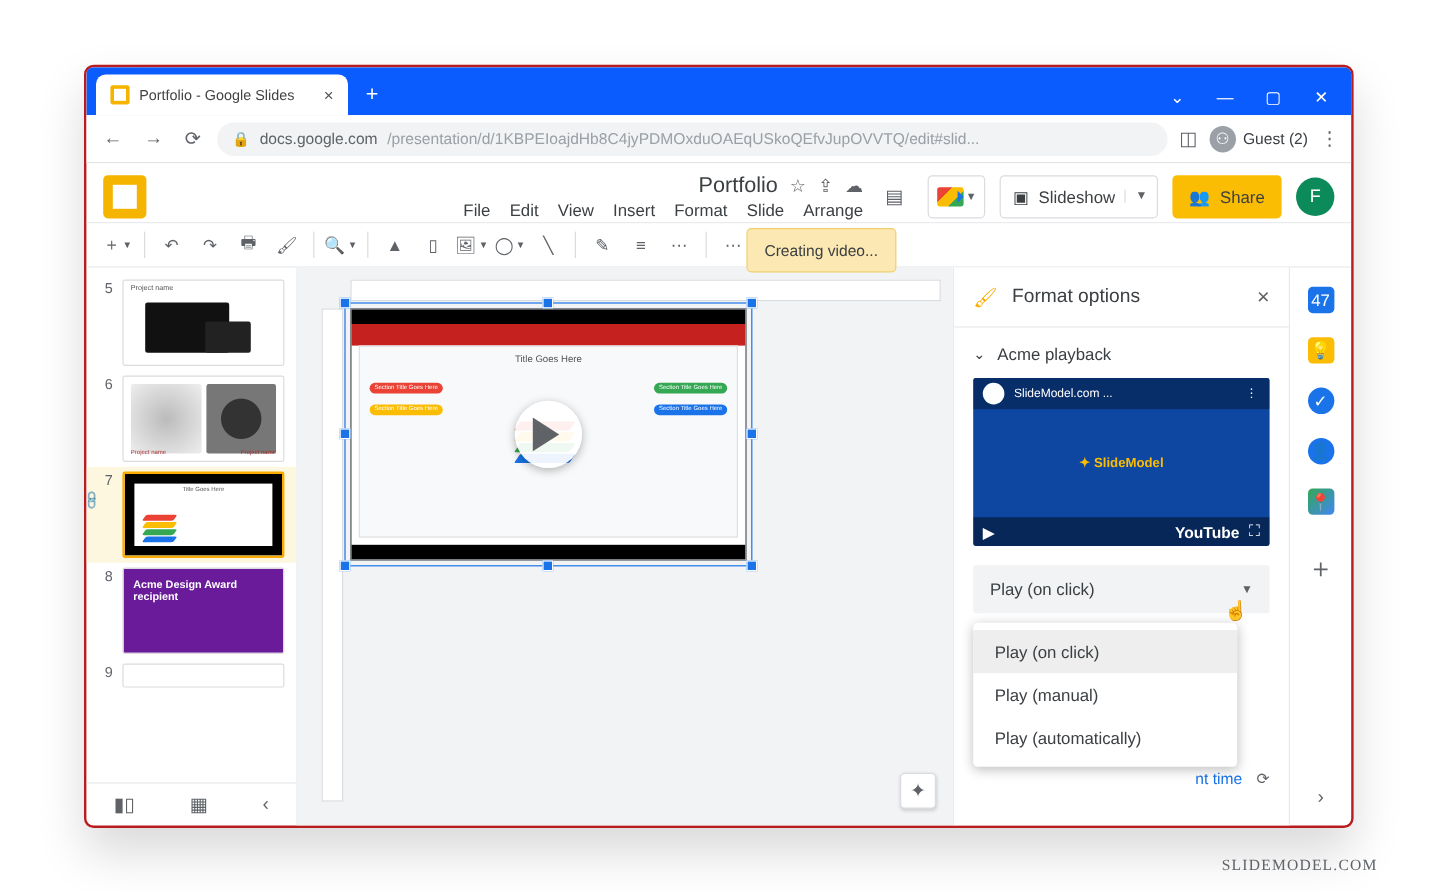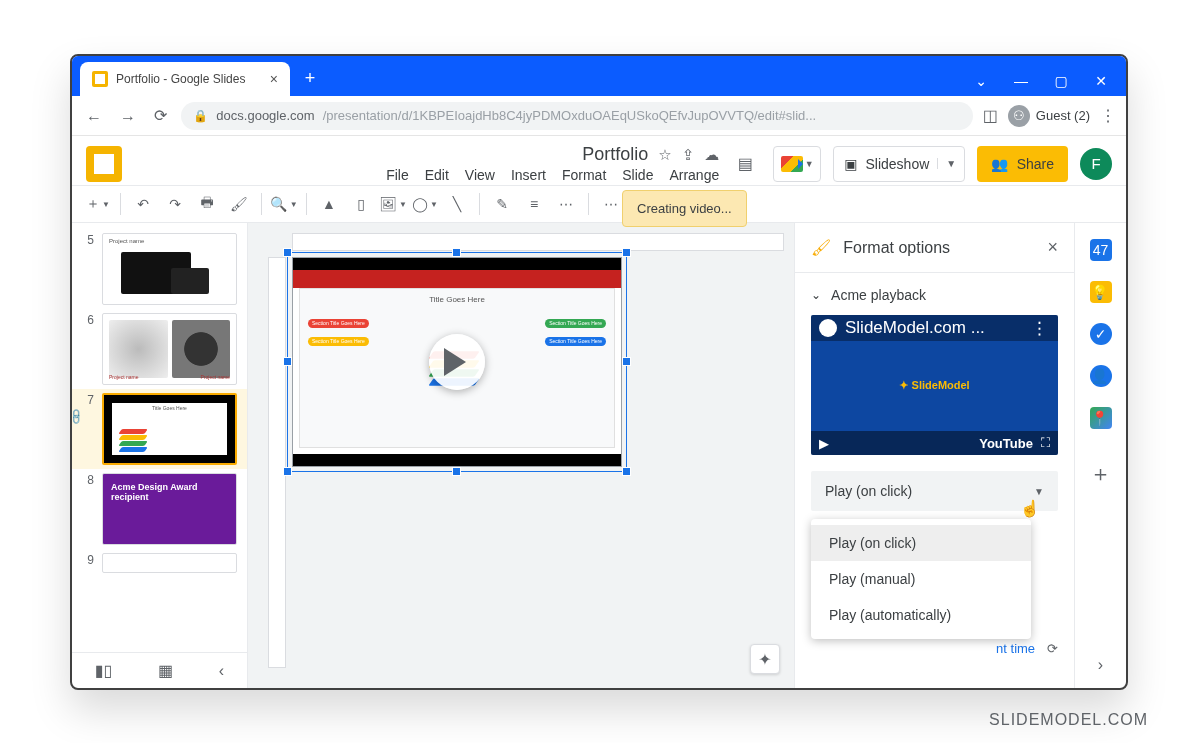--- a/index.html
+++ b/index.html
@@ -1,17 +1,17 @@
 <!DOCTYPE html>
 <html><head>
 <meta charset="utf-8">
 <style>
   * { box-sizing: border-box; margin: 0; padding: 0; }
   body { font-family: Arial, "Helvetica Neue", sans-serif; background: #fff; width: 1200px; height: 743px; position: relative; overflow: hidden; }
-  .outer { position: absolute; left: 70px; top: 54px; width: 1058px; height: 636px; border: 2px solid #404040; border-radius: 8px; box-shadow: 0 20px 40px rgba(0,0,0,.15); overflow: hidden; background: #fff; display: flex; flex-direction: column; }
+  .outer { position: absolute; left: 70px; top: 54px; width: 1058px; height: 636px; border: 2px solid #b91c1c; border-radius: 8px; box-shadow: 0 20px 40px rgba(0,0,0,.15); overflow: hidden; background: #fff; display: flex; flex-direction: column; }
   
   .titlebar { height: 40px; background: #0b5cff; display: flex; align-items: flex-end; padding-left: 8px; }
   .tab { height: 34px; background: #fff; border-radius: 8px 8px 0 0; display: flex; align-items: center; padding: 0 12px; gap: 8px; font-size: 12px; color: #444; min-width: 210px; }
   .tab .favicon { width: 16px; height: 16px; background: #f5b400; border-radius: 2px; position: relative; }
   .tab .favicon::after { content: ""; position: absolute; inset: 3px; background: #fff; }
   .tab .close { margin-left: auto; color: #555; font-size: 14px; cursor: pointer; }
   .newtab { width: 28px; height: 28px; color: #fff; display: flex; align-items: center; justify-content: center; font-size: 18px; margin-left: 6px; margin-bottom: 4px; cursor: pointer; }
   .win-controls { margin-left: auto; display: flex; gap: 26px; padding: 0 18px 8px 0; color: #fff; }
   .win-controls span { width: 14px; height: 14px; display: inline-flex; align-items: center; justify-content: center; font-size: 14px; cursor: pointer; }
   
@@ -84,21 +84,21 @@
   
   .right-panel { width: 280px; border-left: 1px solid #e8eaed; background:#fff; display:flex; flex-direction:column; }
   .rp-header { height:50px; display:flex; align-items:center; padding:0 16px; gap:12px; border-bottom:1px solid #e8eaed; color:#3c4043; }
   .rp-header .ico { color:#f9ab00; font-size:16px;}
   .rp-header .title { font-size:16px; flex:1; font-weight:400;}
   .rp-header .close { font-size:18px; color:#5f6368; cursor:pointer; }
   .rp-body { flex:1; padding:14px 16px; overflow:visible; position:relative;}
   .rp-section-head { display:flex; align-items:center; gap:10px; font-size:14px; color:#3c4043; margin-bottom:12px; cursor:pointer;}
   .rp-section-head .chev { font-size:12px;}
   .yt-preview { width:100%; height:140px; background:#0d47a1; border-radius:2px; position:relative; color:#fff; overflow:hidden;}
-  .yt-top { height:26px; background:rgba(0,0,0,.35); display:flex; align-items:center; padding:0 8px; gap:8px; font-size:17px;}
+  .yt-top { height:26px; background:rgba(0,0,0,.35); display:flex; align-items:center; padding:0 8px; gap:8px; font-size:10px;}
   .yt-top .a{width:18px;height:18px;border-radius:50%;background:#fff;}
   .yt-top .dots{margin-left:auto;letter-spacing:2px;}
   .yt-center{position:absolute;inset:0;display:flex;align-items:center;justify-content:center;font-size:11px;color:#fbbc04;font-weight:600;}
   .yt-bottom{position:absolute;left:0;right:0;bottom:0;height:24px;background:rgba(0,0,0,.45);display:flex;align-items:center;padding:0 8px;font-size:13px;gap:8px;}
   .yt-bottom .ytlabel{margin-left:auto;font-weight:600;}
   .dropdown-wrap { margin-top:16px; position:relative; }
   .dropdown-sel { height:40px; background:#f1f3f4; display:flex; align-items:center; padding:0 14px; font-size:14px; color:#3c4043; cursor:pointer; border-radius:2px; }
   .dropdown-sel .arrow { margin-left:auto; font-size:10px; color:#5f6368;}
   .cursor-hand { position:absolute; right:18px; top:28px; font-size:16px; pointer-events:none; }
   .dropdown-menu { position:absolute; left:0; top:48px; width:220px; background:#fff; border-radius:4px; box-shadow:0 2px 10px rgba(0,0,0,.25); padding:6px 0; z-index:20;}
@@ -107,21 +107,21 @@
   .time-row { margin-top:130px; display:flex; align-items:center; justify-content:flex-end; gap:12px; font-size:13px;}
   .time-row span{color:#1a73e8;}
   .time-row .refresh{color:#5f6368;cursor:pointer;}
   
   .siderail { width:52px; border-left:1px solid #e8eaed; display:flex; flex-direction:column; align-items:center; padding-top:16px; gap:20px; }
   .rail-ico { width:22px; height:22px; border-radius:4px; cursor:pointer; display:flex;align-items:center;justify-content:center;font-size:14px;color:#fff;}
   .rail-cal{background:#1a73e8}.rail-keep{background:#fbbc04}.rail-tasks{background:#1a73e8;border-radius:50%}.rail-contacts{background:#1a73e8;border-radius:50%}.rail-maps{background:linear-gradient(135deg,#34a853,#4285f4)}
   .rail-plus { margin-top:10px; color:#5f6368; font-size:22px; cursor:pointer;}
   .rail-chev { margin-top:auto; margin-bottom:14px; color:#5f6368; font-size:16px; cursor:pointer;}
   
-  .watermark { position:absolute; right:52px; bottom:14px; font-size:16px; letter-spacing:1px; color:#5f6368;}
+  .watermark { position:absolute; right:52px; bottom:14px; font-size:13px; letter-spacing:1px; color:#5f6368;font-family:Liberation Serif, serif;}
   
   .thumb .tc-black{position:absolute;inset:0;background:#000;}
   .thumb .tc-white{position:absolute;inset:8px;background:#fff;}
   .thumb .tc-purple{position:absolute;inset:0;background:#6a1b9a;color:#fff;padding:8px;font-size:9px;font-weight:bold;}
   .thumb .tc-row{position:absolute;display:flex;gap:4px;inset:6px;}
   .thumb .tc-row div{flex:1;background:#ddd;border-radius:2px;}
   .thumb .tc-title{position:absolute;top:4px;left:6px;right:6px;font-size:6px;color:#555;}
   .thumb .mini-stack{position:absolute;left:8px;top:24px;width:30px;height:28px;}
   .thumb .mini-stack .ml{position:absolute;width:26px;height:9px;border-radius:2px;transform:skewX(-35deg) scaleY(.55);}
 </style>

